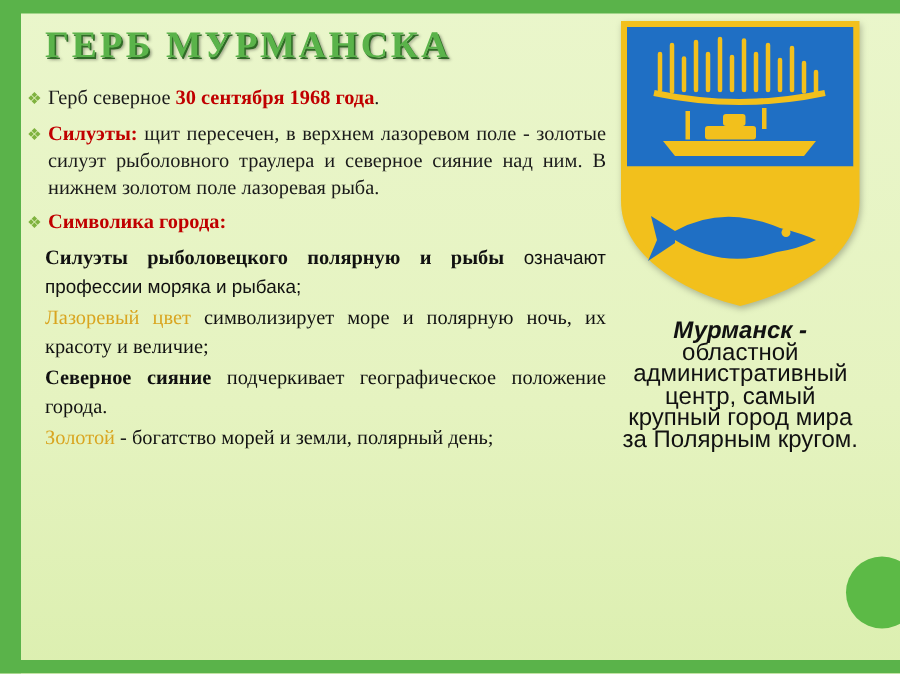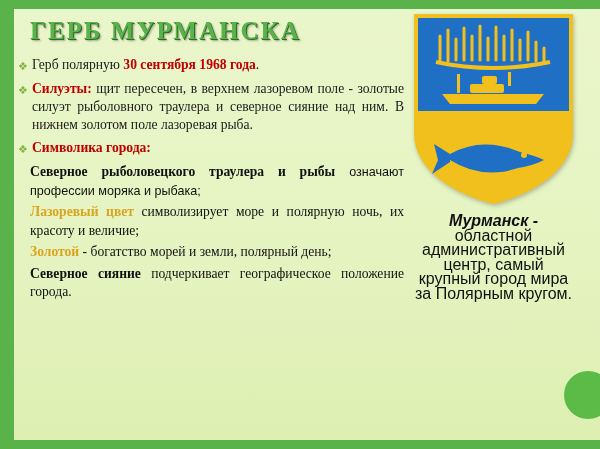--- a/index.html
+++ b/index.html
@@ -95,21 +95,21 @@
   }
   .sub-line {
     font-size: 13.6px;
     line-height: 18.5px;
     color: #111;
     text-align: justify;
     margin-bottom: 3px;
   }
   .b { font-weight: bold; }
   .red { color: #c00000; font-weight: bold; }
-  .gold { color: #d9a520; font-weight: bold; }
+  .gold { color: #d9a520; font-weight: normal; }
   .sans { font-family: "Liberation Sans", sans-serif; font-size: 12.6px; }
 
   
   .crest-wrap {
     position: absolute;
     left: 412px;
     top: 14px;
     width: 168px;
   }
   .crest {
@@ -148,50 +148,50 @@
   <div class="right-band"></div>
   <div class="bottom-band"></div>
 
   <div class="title">ГЕРБ  МУРМАНСКА</div>
 
   <div class="content">
 
     <div class="bullet-row">
       <div class="bullet-mark">❖</div>
       <div class="bullet-text">
-        <span>Герб полярную </span><span class="red">30 сентября 1968 года</span><span>.</span>
+        <span>Герб северное </span><span class="red">30 сентября 1968 года</span><span>.</span>
       </div>
     </div>
 
     <div class="bullet-row">
       <div class="bullet-mark">❖</div>
       <div class="bullet-text">
         <span class="red">Силуэты:</span><span> щит пересечен, в верхнем лазоревом поле - золотые силуэт рыболовного траулера и северное сияние над ним. В нижнем золотом поле лазоревая рыба.</span>
       </div>
     </div>
 
     <div class="bullet-row">
       <div class="bullet-mark">❖</div>
       <div class="bullet-text">
         <span class="red">Символика города:</span>
       </div>
     </div>
 
     <div class="sub-block">
       <div class="sub-line">
-        <span class="b">Северное рыболовецкого траулера и рыбы</span><span class="sans"> означают профессии моряка и рыбака;</span>
+        <span class="b">Силуэты рыболовецкого полярную и рыбы</span><span class="sans"> означают профессии моряка и рыбака;</span>
       </div>
       <div class="sub-line">
         <span class="gold">Лазоревый  цвет</span><span> символизирует море и полярную ночь, их красоту и величие;</span>
       </div>
       <div class="sub-line">
+        <span class="b">Северное      сияние</span><span> подчеркивает географическое положение города.</span>
+      </div>
+      <div class="sub-line">
         <span class="gold">Золотой</span><span> - богатство морей и земли, полярный день;</span>
-      </div>
-      <div class="sub-line">
-        <span class="b">Северное      сияние</span><span> подчеркивает географическое положение города.</span>
       </div>
     </div>
   </div>
 
   <div class="crest-wrap">
     <div class="crest">
       <svg viewBox="0 0 163 190" width="163" height="190">
         <defs>
           <clipPath id="shieldClip">
             <path d="M6 4 H157 V120 C157 152 120 176 81.5 186 C43 176 6 152 6 120 Z"></path>

